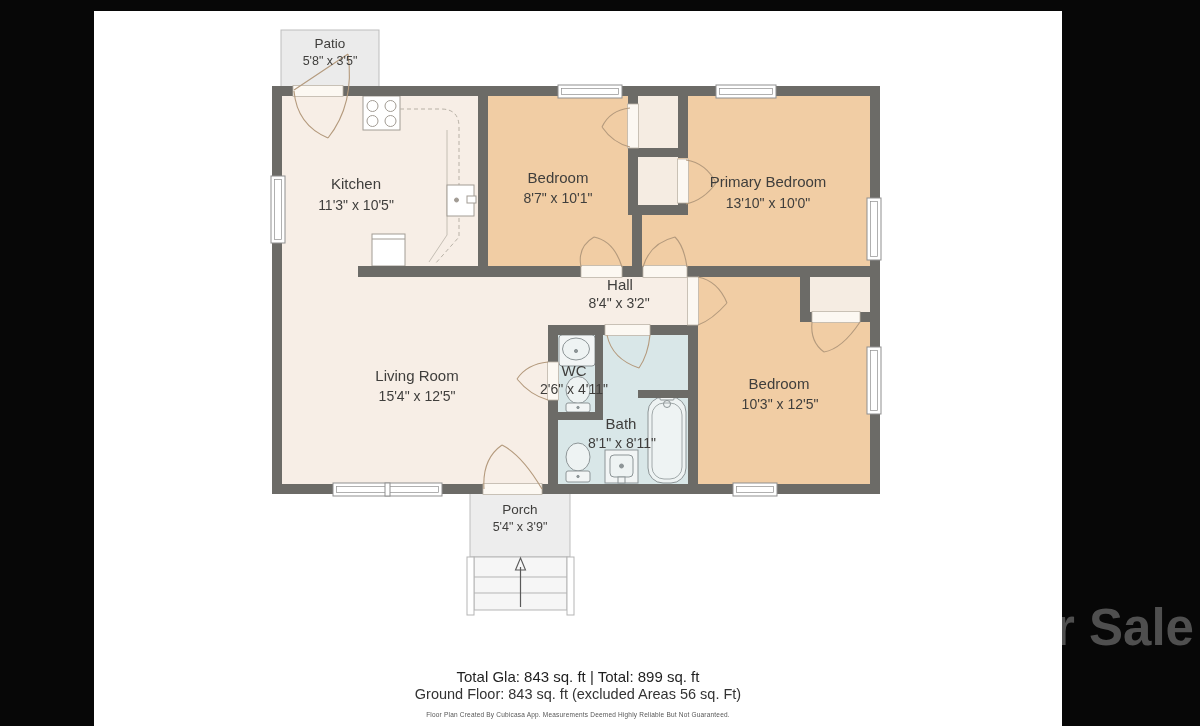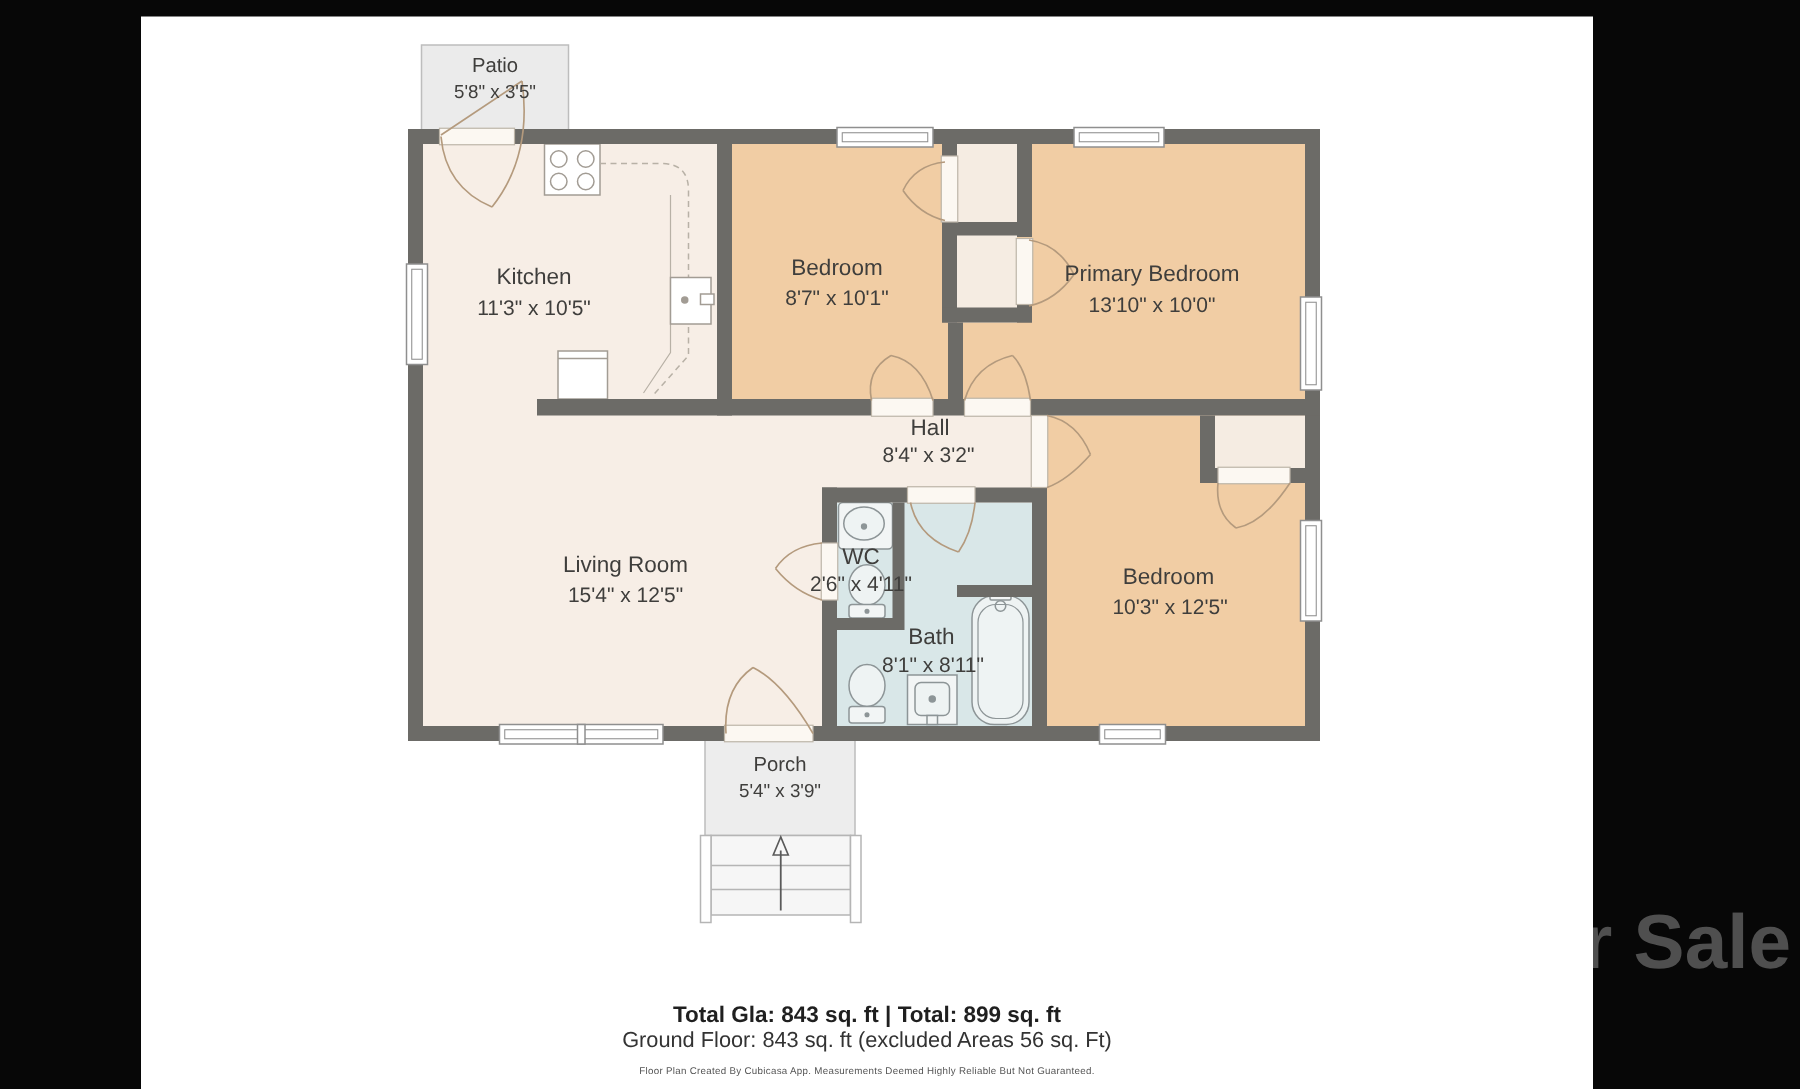--- a/index.html
+++ b/index.html
@@ -20,21 +20,21 @@
   #plan-svg{position:absolute;left:0;top:0;z-index:3;}
   #plan-svg text{fill:#3f3e3c;}
   .rname{font-size:15px;}
   .rdims{font-size:14px;}
   .sname{font-size:13.5px;}
   .sdims{font-size:12.5px;}
   #summary{
     position:absolute;left:94px;top:668px;width:968px;z-index:4;
     text-align:center;color:#2b2b2b;
   }
-  #summary .l1{font-size:15px;font-weight:700;color:#1f1f1f;}
+  #summary .l1{font-size:15px;font-weight:400;color:#1f1f1f;}
   #summary .l2{font-size:14.5px;color:#333333;margin-top:1px;}
   #summary .l3{font-size:6.5px;color:#555555;margin-top:9px;letter-spacing:.2px;}
 </style>
 </head>
 <body>
 
 <div id="watermark">
   <div>For Sale</div>
 </div>
 

